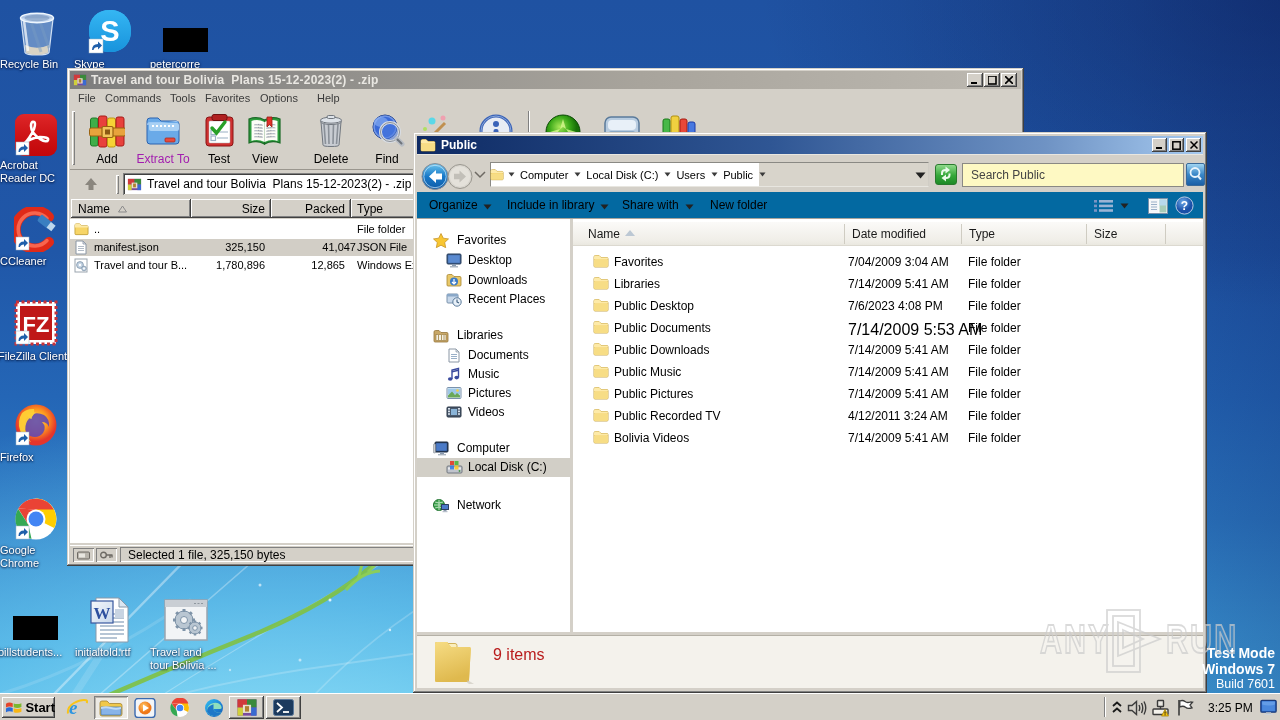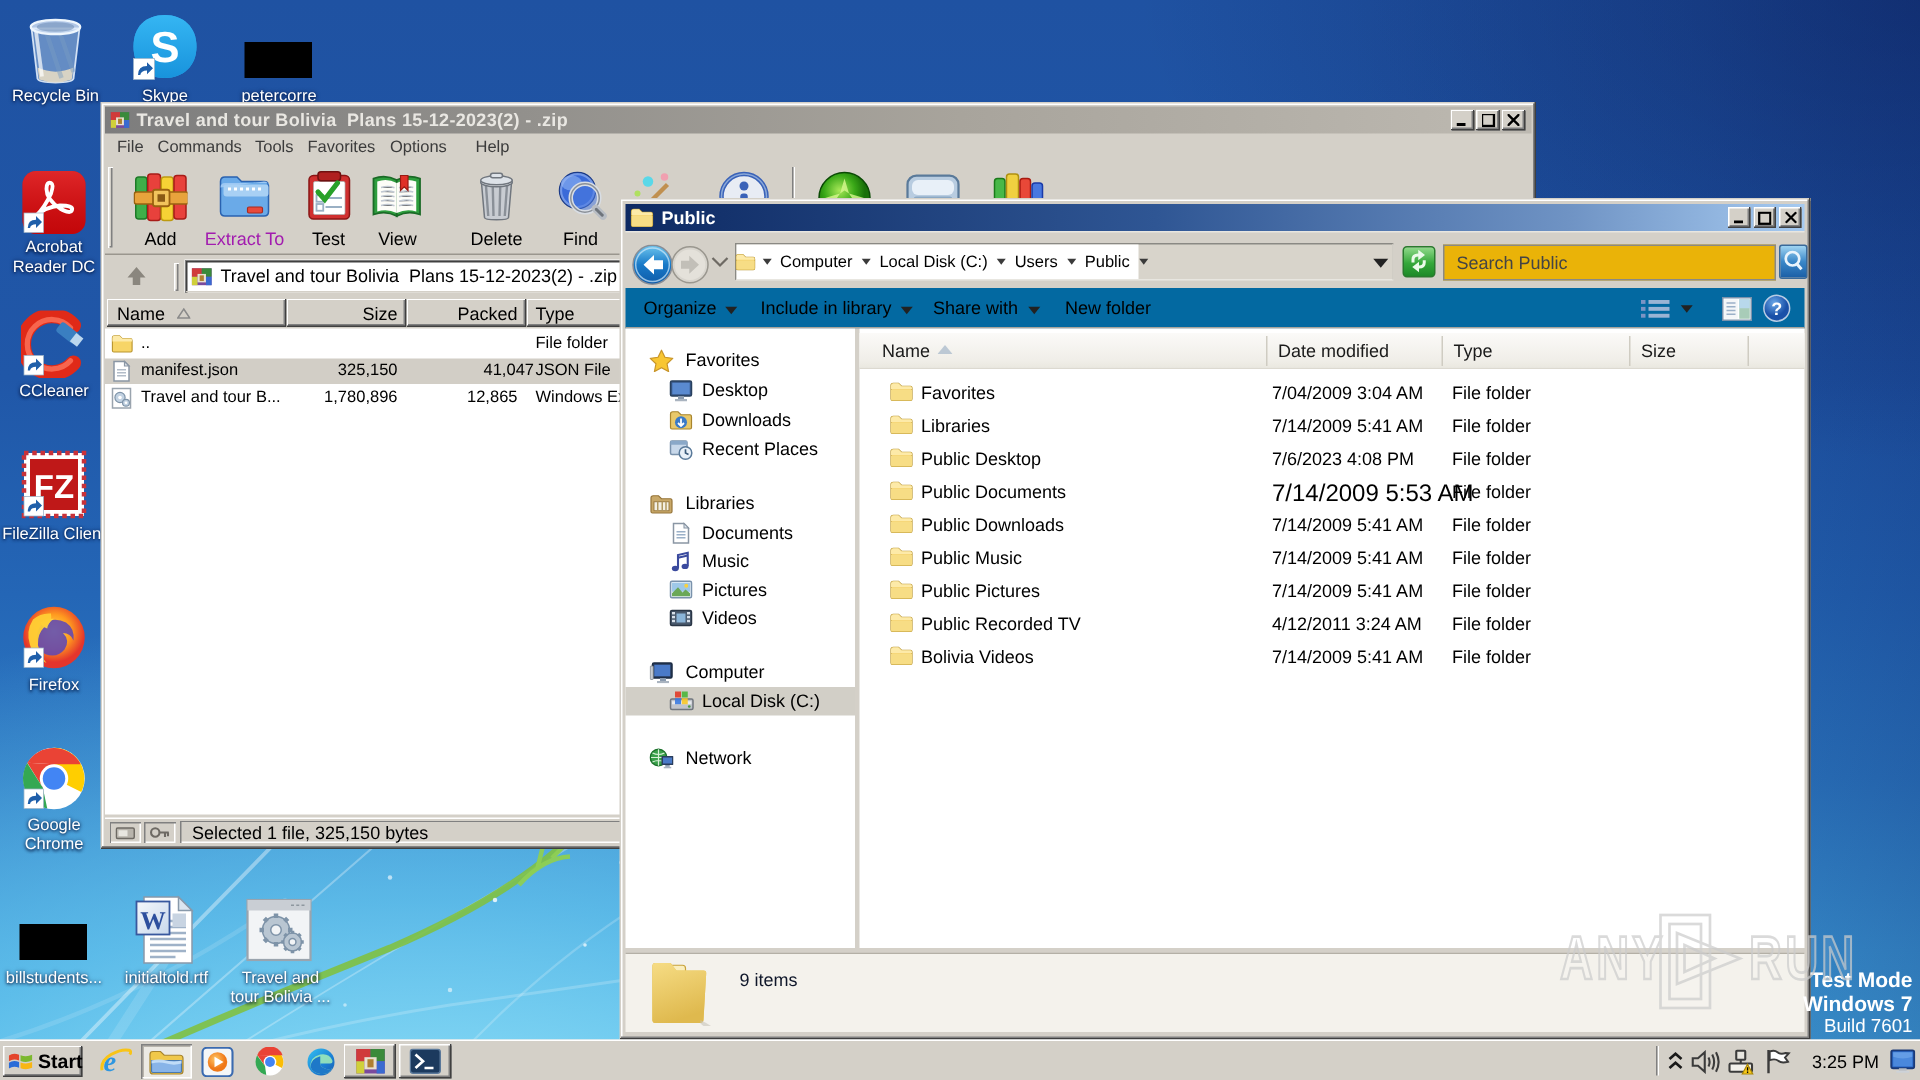--- a/index.html
+++ b/index.html
@@ -4,21 +4,21 @@
 <style>
 html,body{margin:0;padding:0;width:1280px;height:720px;overflow:hidden;font-family:"Liberation Sans",sans-serif;}
 *{box-sizing:border-box;}
 .abs{position:absolute;}
 #desktop{position:absolute;left:0;top:0;width:1280px;height:720px;
 background:
  radial-gradient(1150px 650px at 22% 114%, rgba(165,238,253,0.95), rgba(110,208,244,0.65) 34%, rgba(70,150,215,0) 64%),
  radial-gradient(760px 450px at 102% -2%, rgba(5,14,68,0.42), rgba(5,14,68,0) 72%),
  linear-gradient(to left, rgba(8,22,85,0.22) 0%, rgba(8,22,85,0.08) 12%, rgba(0,0,0,0) 30%),
  linear-gradient(180deg, #1f52a2 0%, #2057a8 35%, #2466b6 55%, #2c78c2 72%, #3a94d4 88%, #42a3dc 100%);}
-.dlabel{position:absolute;color:#fff;font-size:11px;text-align:center;line-height:13px;text-shadow:0 1px 2px rgba(0,20,60,.9),0 0 3px rgba(0,20,60,.6);}
+.dlabel{position:absolute;color:#fff;font-size:11px;line-height:13px;text-shadow:0 1px 2px rgba(0,20,60,.9),0 0 3px rgba(0,20,60,.6);}
 .win{position:absolute;background:#d4d0c8;
 box-shadow:inset -1px -1px #404040, inset 1px 1px #d4d0c8, inset -2px -2px #808080, inset 2px 2px #fff;}
 .tbtn{position:absolute;background:#d4d0c8;box-shadow:inset -1px -1px #404040, inset 1px 1px #fff, inset -2px -2px #808080;display:flex;align-items:center;justify-content:center;font-size:10px;}
 </style>
 </head>
 <body>
 <div id="desktop">
 <svg class="abs" style="left:0;top:0" width="1280" height="720" viewBox="0 0 1280 720">
   <g stroke="#ffffff" fill="none" stroke-linecap="round">
     <path d="M -30 780 L 200 545" stroke-width="2.5" opacity="0.38"></path>
@@ -545,21 +545,21 @@
   </div>
   <svg class="abs" style="left:498px;top:17px" width="11" height="7">
         <path d="M0.5 0.5 L10.5 0.5 L5.5 6.5 Z" fill="#222"></path>
       </svg>
   <div class="abs" style="left:518px;top:9px;width:22px;height:21px;background:linear-gradient(180deg,#8fd98a,#35a83a 55%,#1e8a28);border:1px solid #2a7a2e;border-radius:3px">
     <svg width="20" height="19" viewBox="0 0 20 19">
           <path d="M5 8 Q5 4 9.5 4 L9.5 1.5 L14 5 L9.5 8.5 L9.5 6 Q7 6 7 8 L7 10 L5 10 Z" fill="#eafaea"></path>
           <path d="M14.5 10 Q14.5 14 10 14 L10 16.5 L5.5 13 L10 9.5 L10 12 Q12.5 12 12.5 10 L12.5 8.5 L14.5 8.5 Z" fill="#eafaea"></path>
         </svg>
   </div>
-  <div class="abs" style="left:545px;top:8px;width:222px;height:24px;background:#eab308;border:1px solid #8a8984">
+  <div class="abs" style="left:545px;top:8px;width:222px;height:24px;background:#fef9c3;border:1px solid #8a8984">
     <span class="abs" style="left:8px;top:4px;color:#444;font-size:12px">Search Public</span>
   </div>
   <div class="abs" style="left:769px;top:8px;width:19px;height:23px;background:linear-gradient(180deg,#9fd4f2,#3a87c8 50%,#1b5fa6);border:1px solid #3a6a9a;border-radius:2px">
     <svg width="17" height="21" viewBox="0 0 17 21">
           <circle cx="8" cy="8.5" r="4.5" fill="none" stroke="#eaf4fc" stroke-width="1.8"></circle>
           <path d="M11 12 L14 15.5" stroke="#eaf4fc" stroke-width="2"></path>
         </svg>
   </div>
  </div>
 
@@ -850,21 +850,21 @@
      <path d="M4 5 Q4 3 6 3 L16 3 L20 8 L38 8 Q40 8 39.8 10 L38 41 Q37.8 43 35.8 43 L6 43 Q4 43 4 41 Z" fill="#ecc95c"></path>
      <path d="M4 5 Q4 3 6 3 L16 3 L20 8 L38 8 Q40 8 39.8 10 L38 41 Q37.8 43 35.8 43 L6 43 Q4 43 4 41 Z" fill="url(#dfg)"></path>
      <defs>
           <linearGradient id="dfg" x1="0" y1="0" x2="0.3" y2="1">
             <stop offset="0" stop-color="#f6dc84"></stop>
             <stop offset="1" stop-color="#dfb94e"></stop>
           </linearGradient>
         </defs>
      <path d="M36 41 Q40 43 43 45 L38 45 Q36.5 44 35.8 43 Z" fill="#c8c4ba" opacity="0.6"></path>
    </svg>
-   <span class="abs" style="left:76px;top:10px;font-size:12px;color:#0f172a">9 items</span>
+   <span class="abs" style="left:76px;top:10px;font-size:16px;color:#b91c1c">9 items</span>
  </div>
 </div>
 
 <div class="abs" id="taskbar" style="left:0;top:693px;width:1280px;height:27px;background:#d4d0c8;border-top:1px solid #fff">
 
  <div class="abs" style="left:2px;top:3px;width:53px;height:21px;background:#d4d0c8;box-shadow:inset -1px -1px #404040, inset 1px 1px #fff, inset -2px -2px #808080;display:flex;align-items:center">
    <svg style="margin-left:3px" width="18" height="17" viewBox="0 0 18 17">
      <path d="M1 4.5 Q4 2.5 8 4 L8 8 Q4 6.5 1 8.5 Z" fill="#e4452c"></path>
      <path d="M9 4.3 Q13 5.8 17 4 L17 8 Q13 9.8 9 8.3 Z" fill="#7cb82f"></path>
      <path d="M1 9.5 Q4 7.5 8 9 L8 13 Q4 11.5 1 13.5 Z" fill="#2a6cd8"></path>

